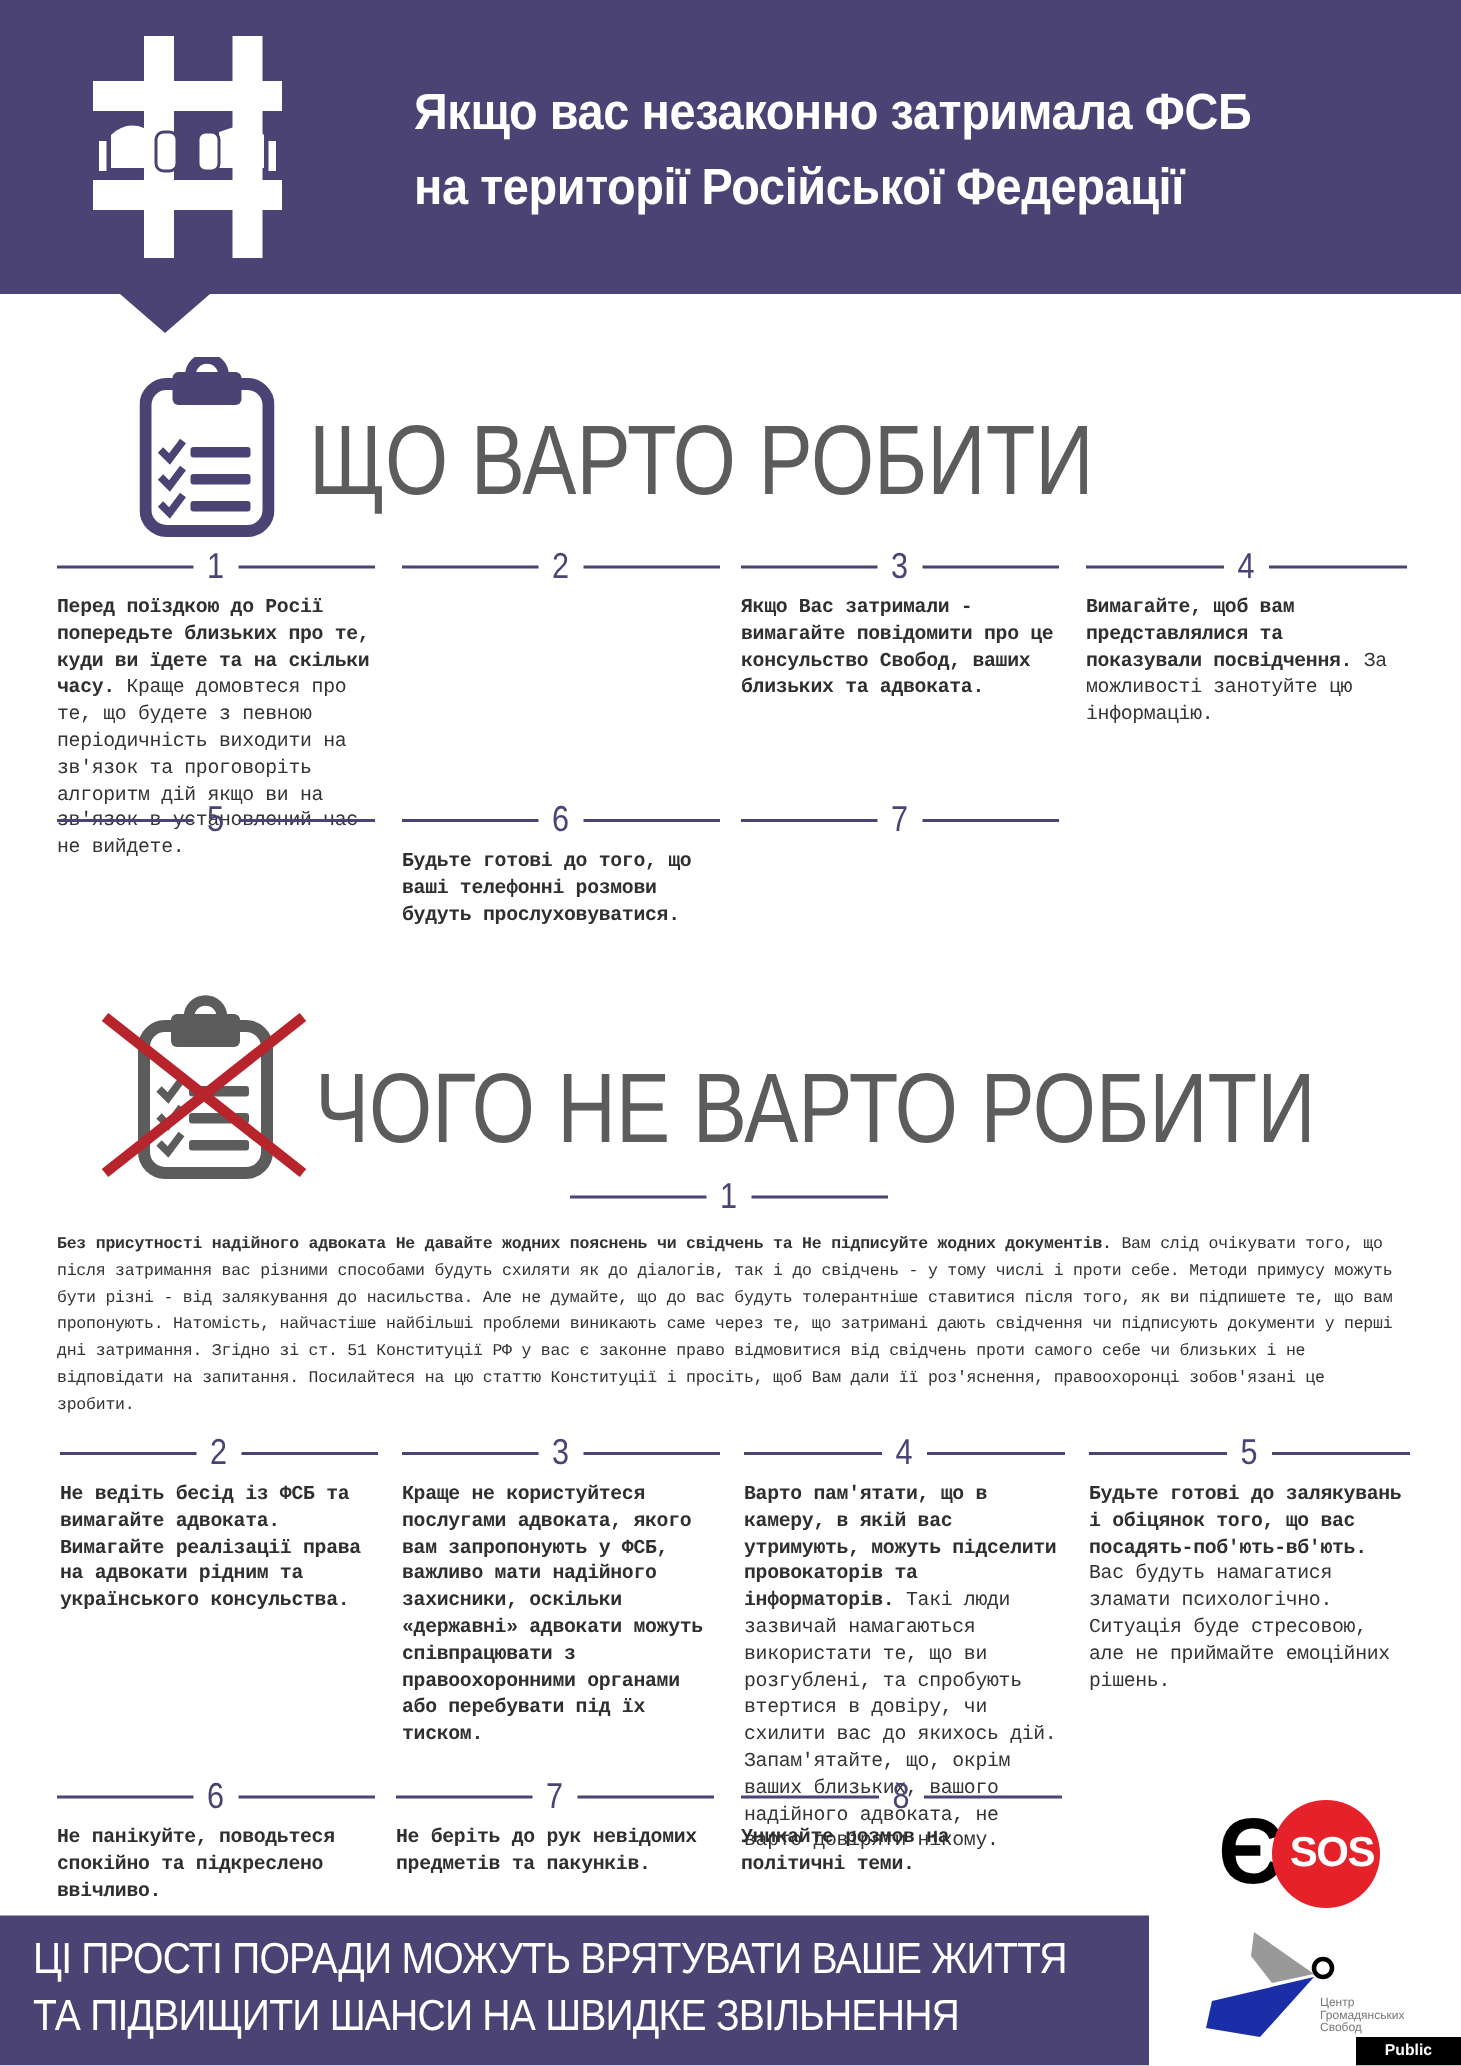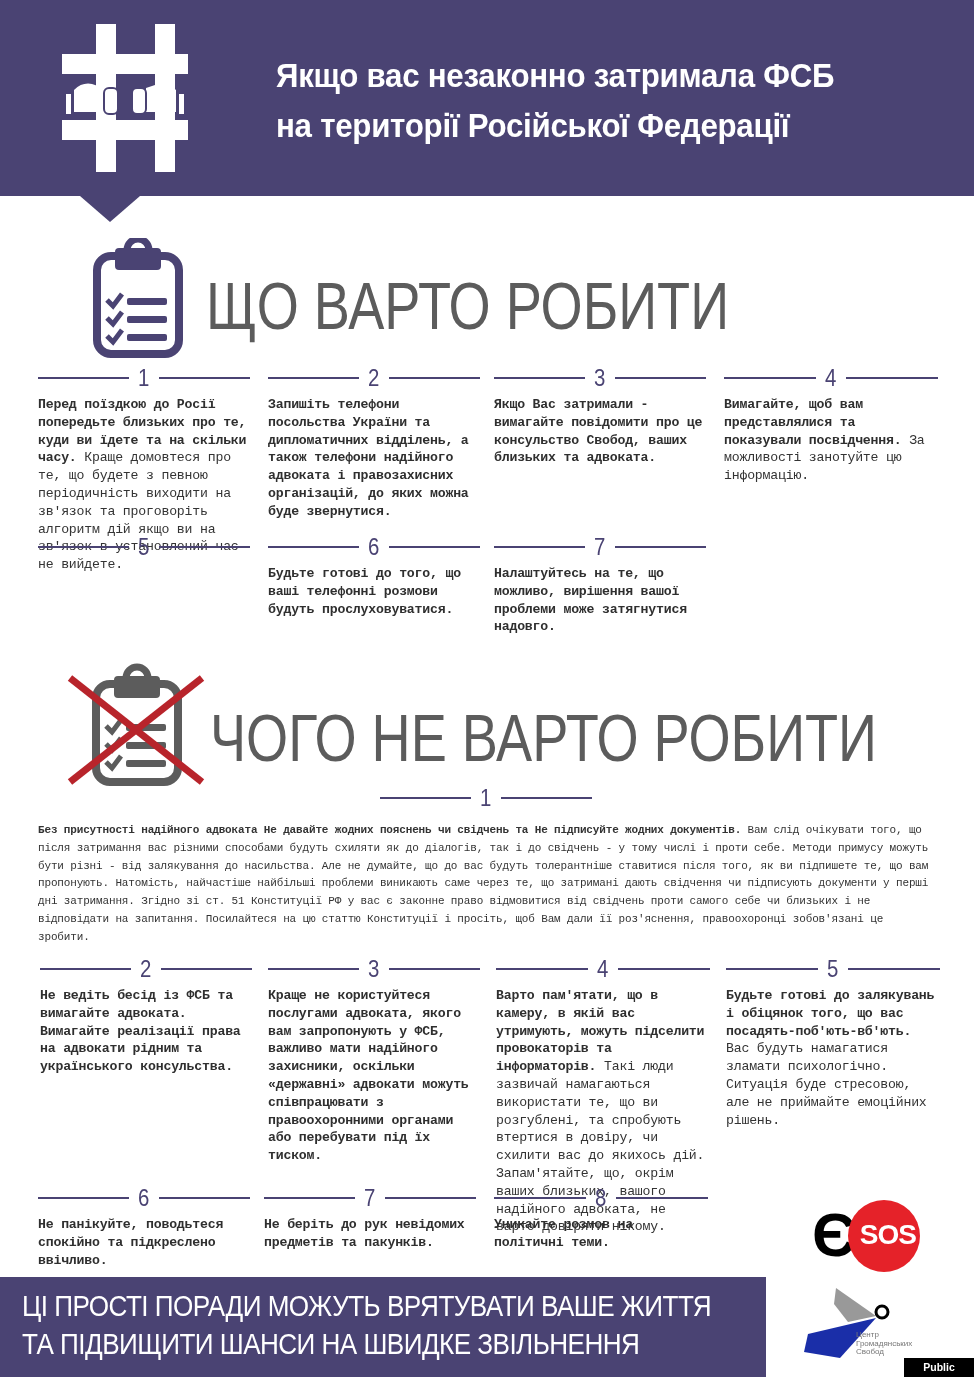--- a/index.html
+++ b/index.html
@@ -31,21 +31,21 @@
     color: #333; letter-spacing: -0.15px; font-family: Liberation Mono, monospace; }
   .long-tip b { font-weight: bold; }
 
   .footer-band { position: absolute; left: 0; top: 1277px; width: 766px; height: 100px; background: #4a4373; }
   .footer-text { position: absolute; left: 22px; top: 1287px; width: 740px; color: #ffffff; font-size: 29px;
     line-height: 38px; font-family: "Liberation Sans", sans-serif; letter-spacing: -0.6px;
     transform: scaleX(0.9); transform-origin: left top; white-space: nowrap; }
 
   .esos-logo { position: absolute; left: 812px; top: 1200px; width: 118px; height: 72px; }
   .ccl-logo { position: absolute; left: 804px; top: 1288px; width: 150px; height: 80px; }
-  .ccl-text { position: absolute; left: 856px; top: 1331px; font-size: 8px; line-height: 8.5px; color: #777; }
+  .ccl-text { position: absolute; left: 880px; top: 1331px; font-size: 8px; line-height: 8.5px; color: #777; }
   .pd-badge { position: absolute; left: 904px; top: 1358px; width: 70px; height: 19px; background: #000;
     color: #fff; font-size: 10.5px; font-weight: bold; text-align: center; line-height: 19px; }
 </style>
 </head>
 <body>
 
 <div class="header-band"></div>
 <div class="header-arrow"></div>
 <svg class="hash-logo" viewBox="0 0 126 148">
   <rect x="34" y="0" width="20" height="148" fill="#fff"></rect>
@@ -84,21 +84,20 @@
       <div class="tip-line"></div>
     </div>
   <div class="tip-body"><b>Перед поїздкою до Росії попередьте близьких про те, куди ви їдете та на скільки часу.</b><span> Краще домовтеся про те, що будете з певною періодичність виходити на зв'язок та проговоріть алгоритм дій якщо ви на зв'язок в установлений час не вийдете.</span></div>
 </div>
 <div class="tip" style="left:268px;top:366px;width:212px;">
   <div class="tip-head">
       <div class="tip-line"></div>
       <div class="tip-num">2</div>
       <div class="tip-line"></div>
     </div>
-  <div class="tip-body"><b>Запишіть телефони посольства України та дипломатичних відділень, а також телефони надійного адвоката і правозахисних організацій, до яких можна буде звернутися.</b><span></span></div>
 </div>
 <div class="tip" style="left:494px;top:366px;width:212px;">
   <div class="tip-head">
       <div class="tip-line"></div>
       <div class="tip-num">3</div>
       <div class="tip-line"></div>
     </div>
   <div class="tip-body"><b>Якщо Вас затримали  -  вимагайте повідомити про це консульство Свобод, ваших близьких та адвоката.</b><span></span></div>
 </div>
 <div class="tip" style="left:724px;top:366px;width:214px;">
@@ -123,21 +122,20 @@
       <div class="tip-line"></div>
     </div>
   <div class="tip-body"><b>Будьте готові до того, що ваші телефонні розмови будуть прослуховуватися.</b><span></span></div>
 </div>
 <div class="tip" style="left:494px;top:535px;width:212px;">
   <div class="tip-head">
       <div class="tip-line"></div>
       <div class="tip-num">7</div>
       <div class="tip-line"></div>
     </div>
-  <div class="tip-body"><b>Налаштуйтесь на те, що можливо, вирішення вашої проблеми може затягнутися надовго.</b><span></span></div>
 </div>
 
 <svg class="section-icon" style="left:66px;top:662px;width:142px;height:126px;" viewBox="0 0 142 126">
   <rect x="30" y="22" width="82" height="98" rx="14" fill="none" stroke="#5c5c5c" stroke-width="8"></rect>
   <rect x="48" y="14" width="46" height="22" rx="4" fill="#5c5c5c"></rect>
   <path d="M60 16 a11 11 0 0 1 22 0" fill="none" stroke="#5c5c5c" stroke-width="7"></path>
   <path d="M40 64 l6 6 l9 -12" fill="none" stroke="#5c5c5c" stroke-width="5"></path>
   <rect x="60" y="62" width="40" height="7" rx="2" fill="#5c5c5c"></rect>
   <path d="M40 82 l6 6 l9 -12" fill="none" stroke="#5c5c5c" stroke-width="5"></path>
   <rect x="60" y="80" width="40" height="7" rx="2" fill="#5c5c5c"></rect>

